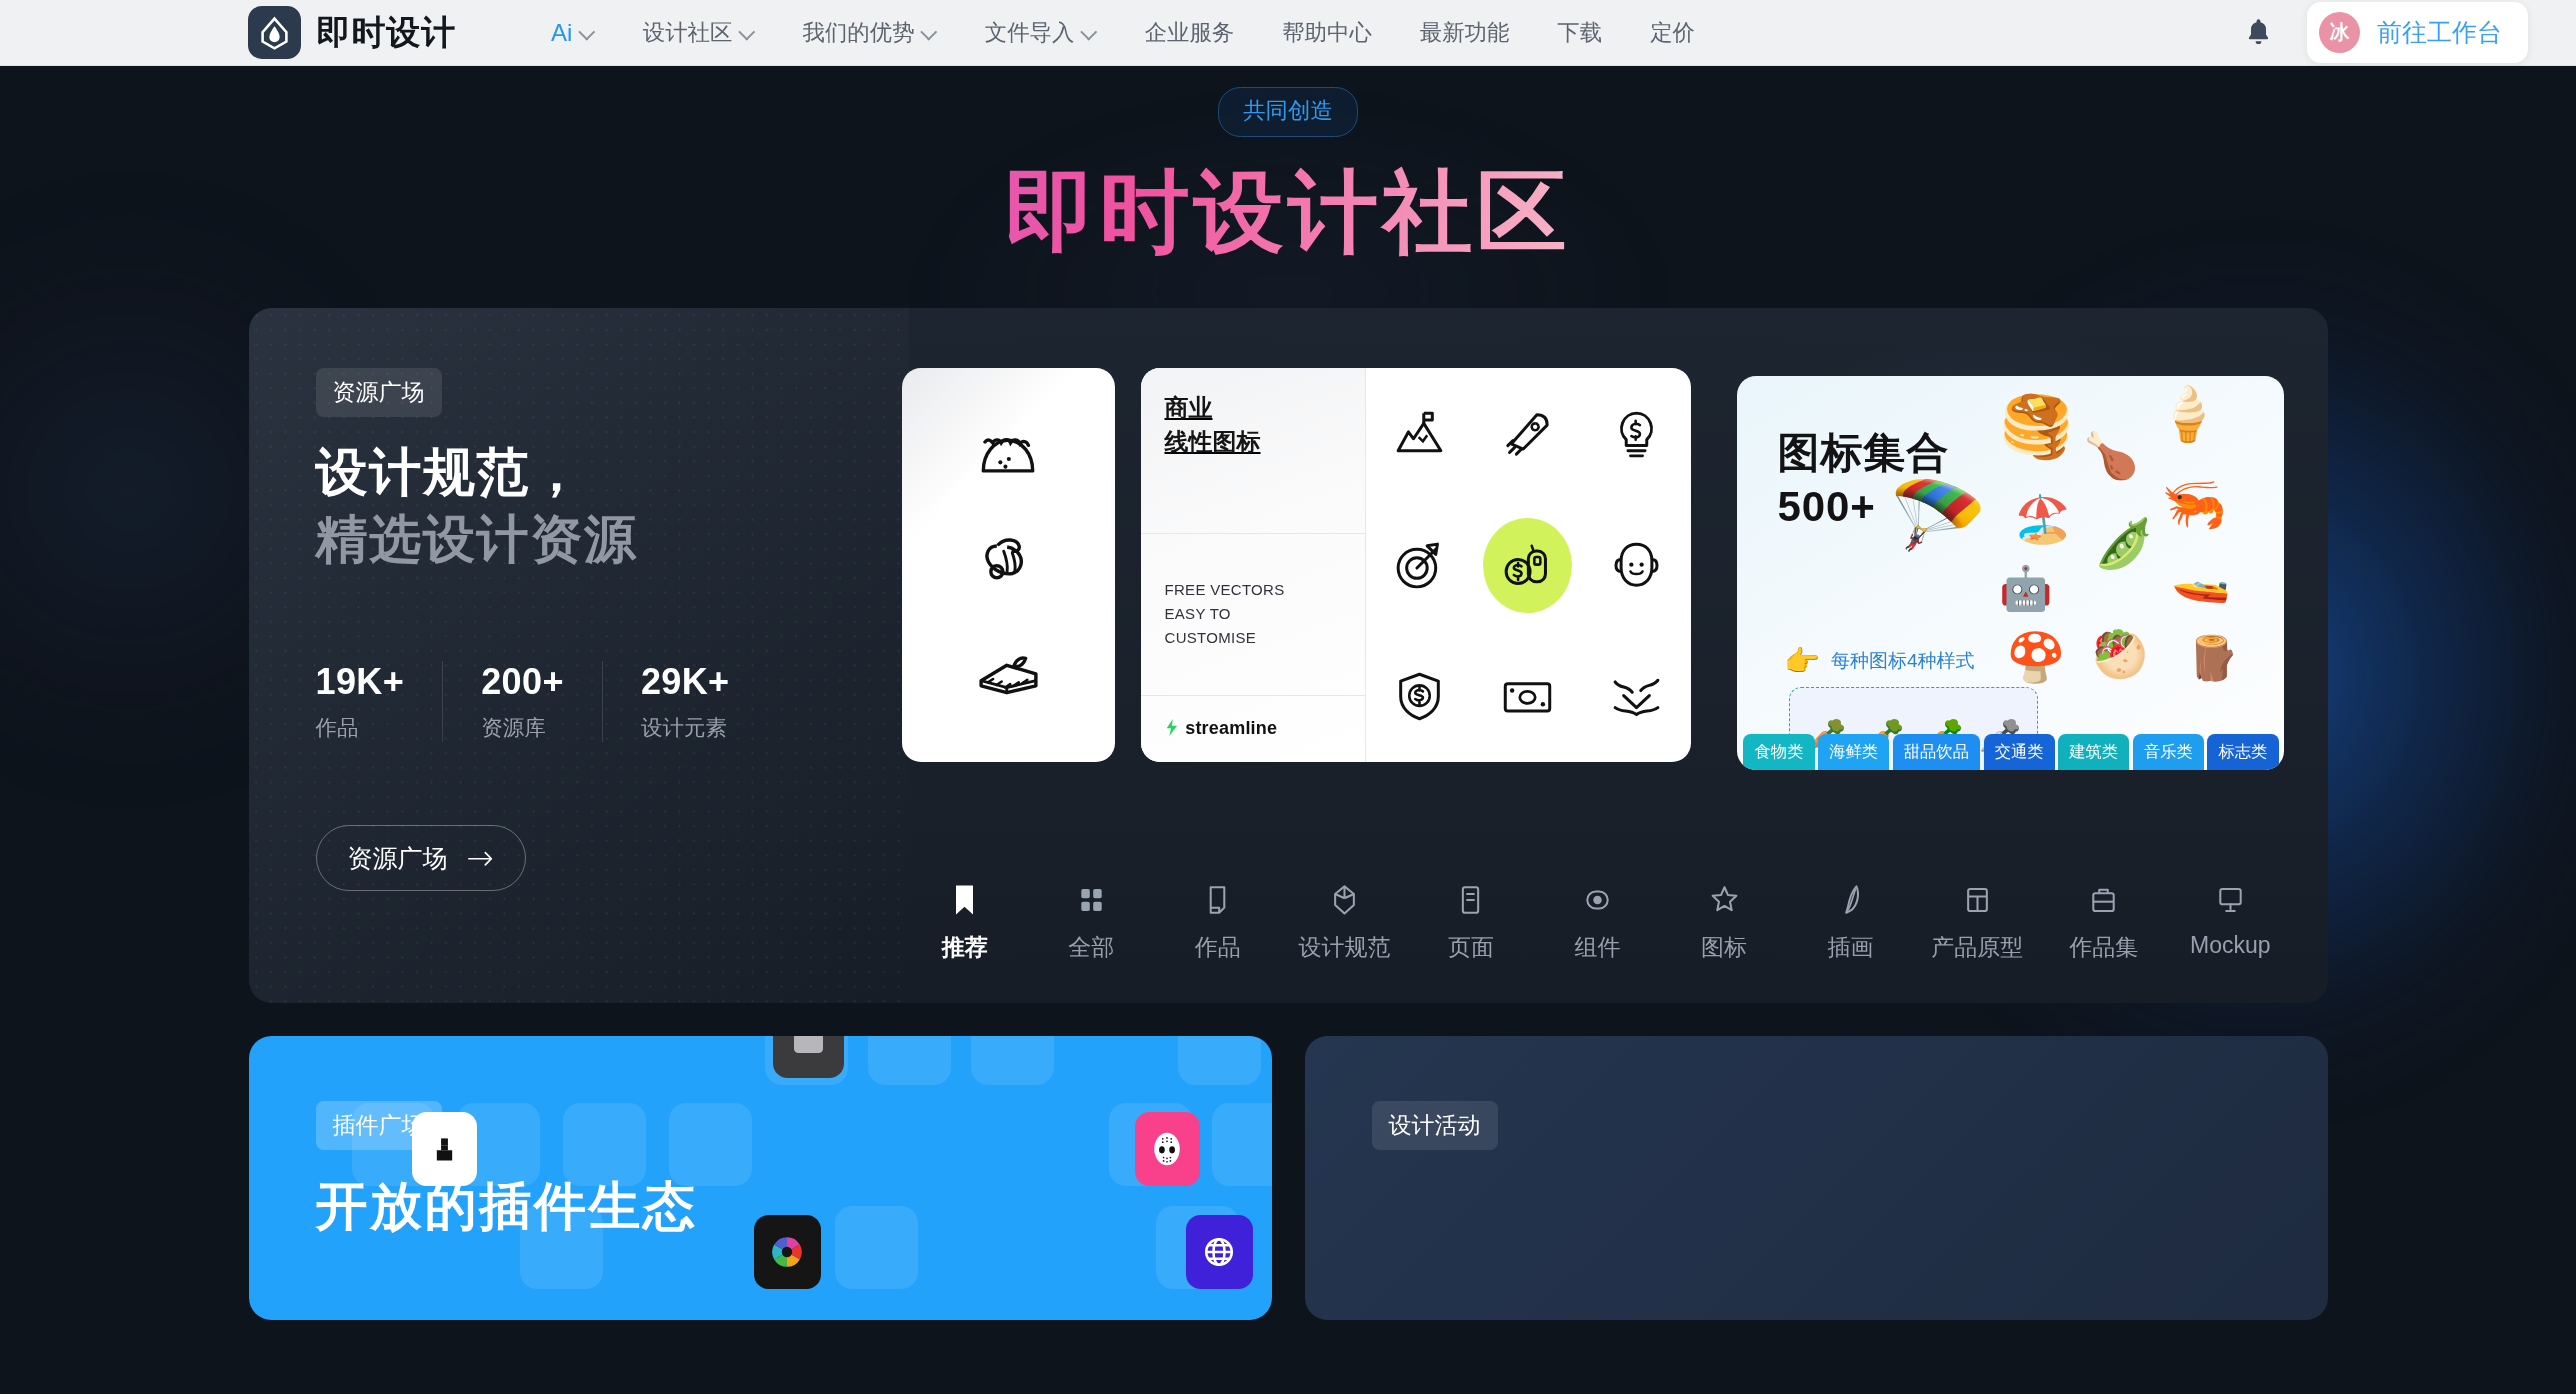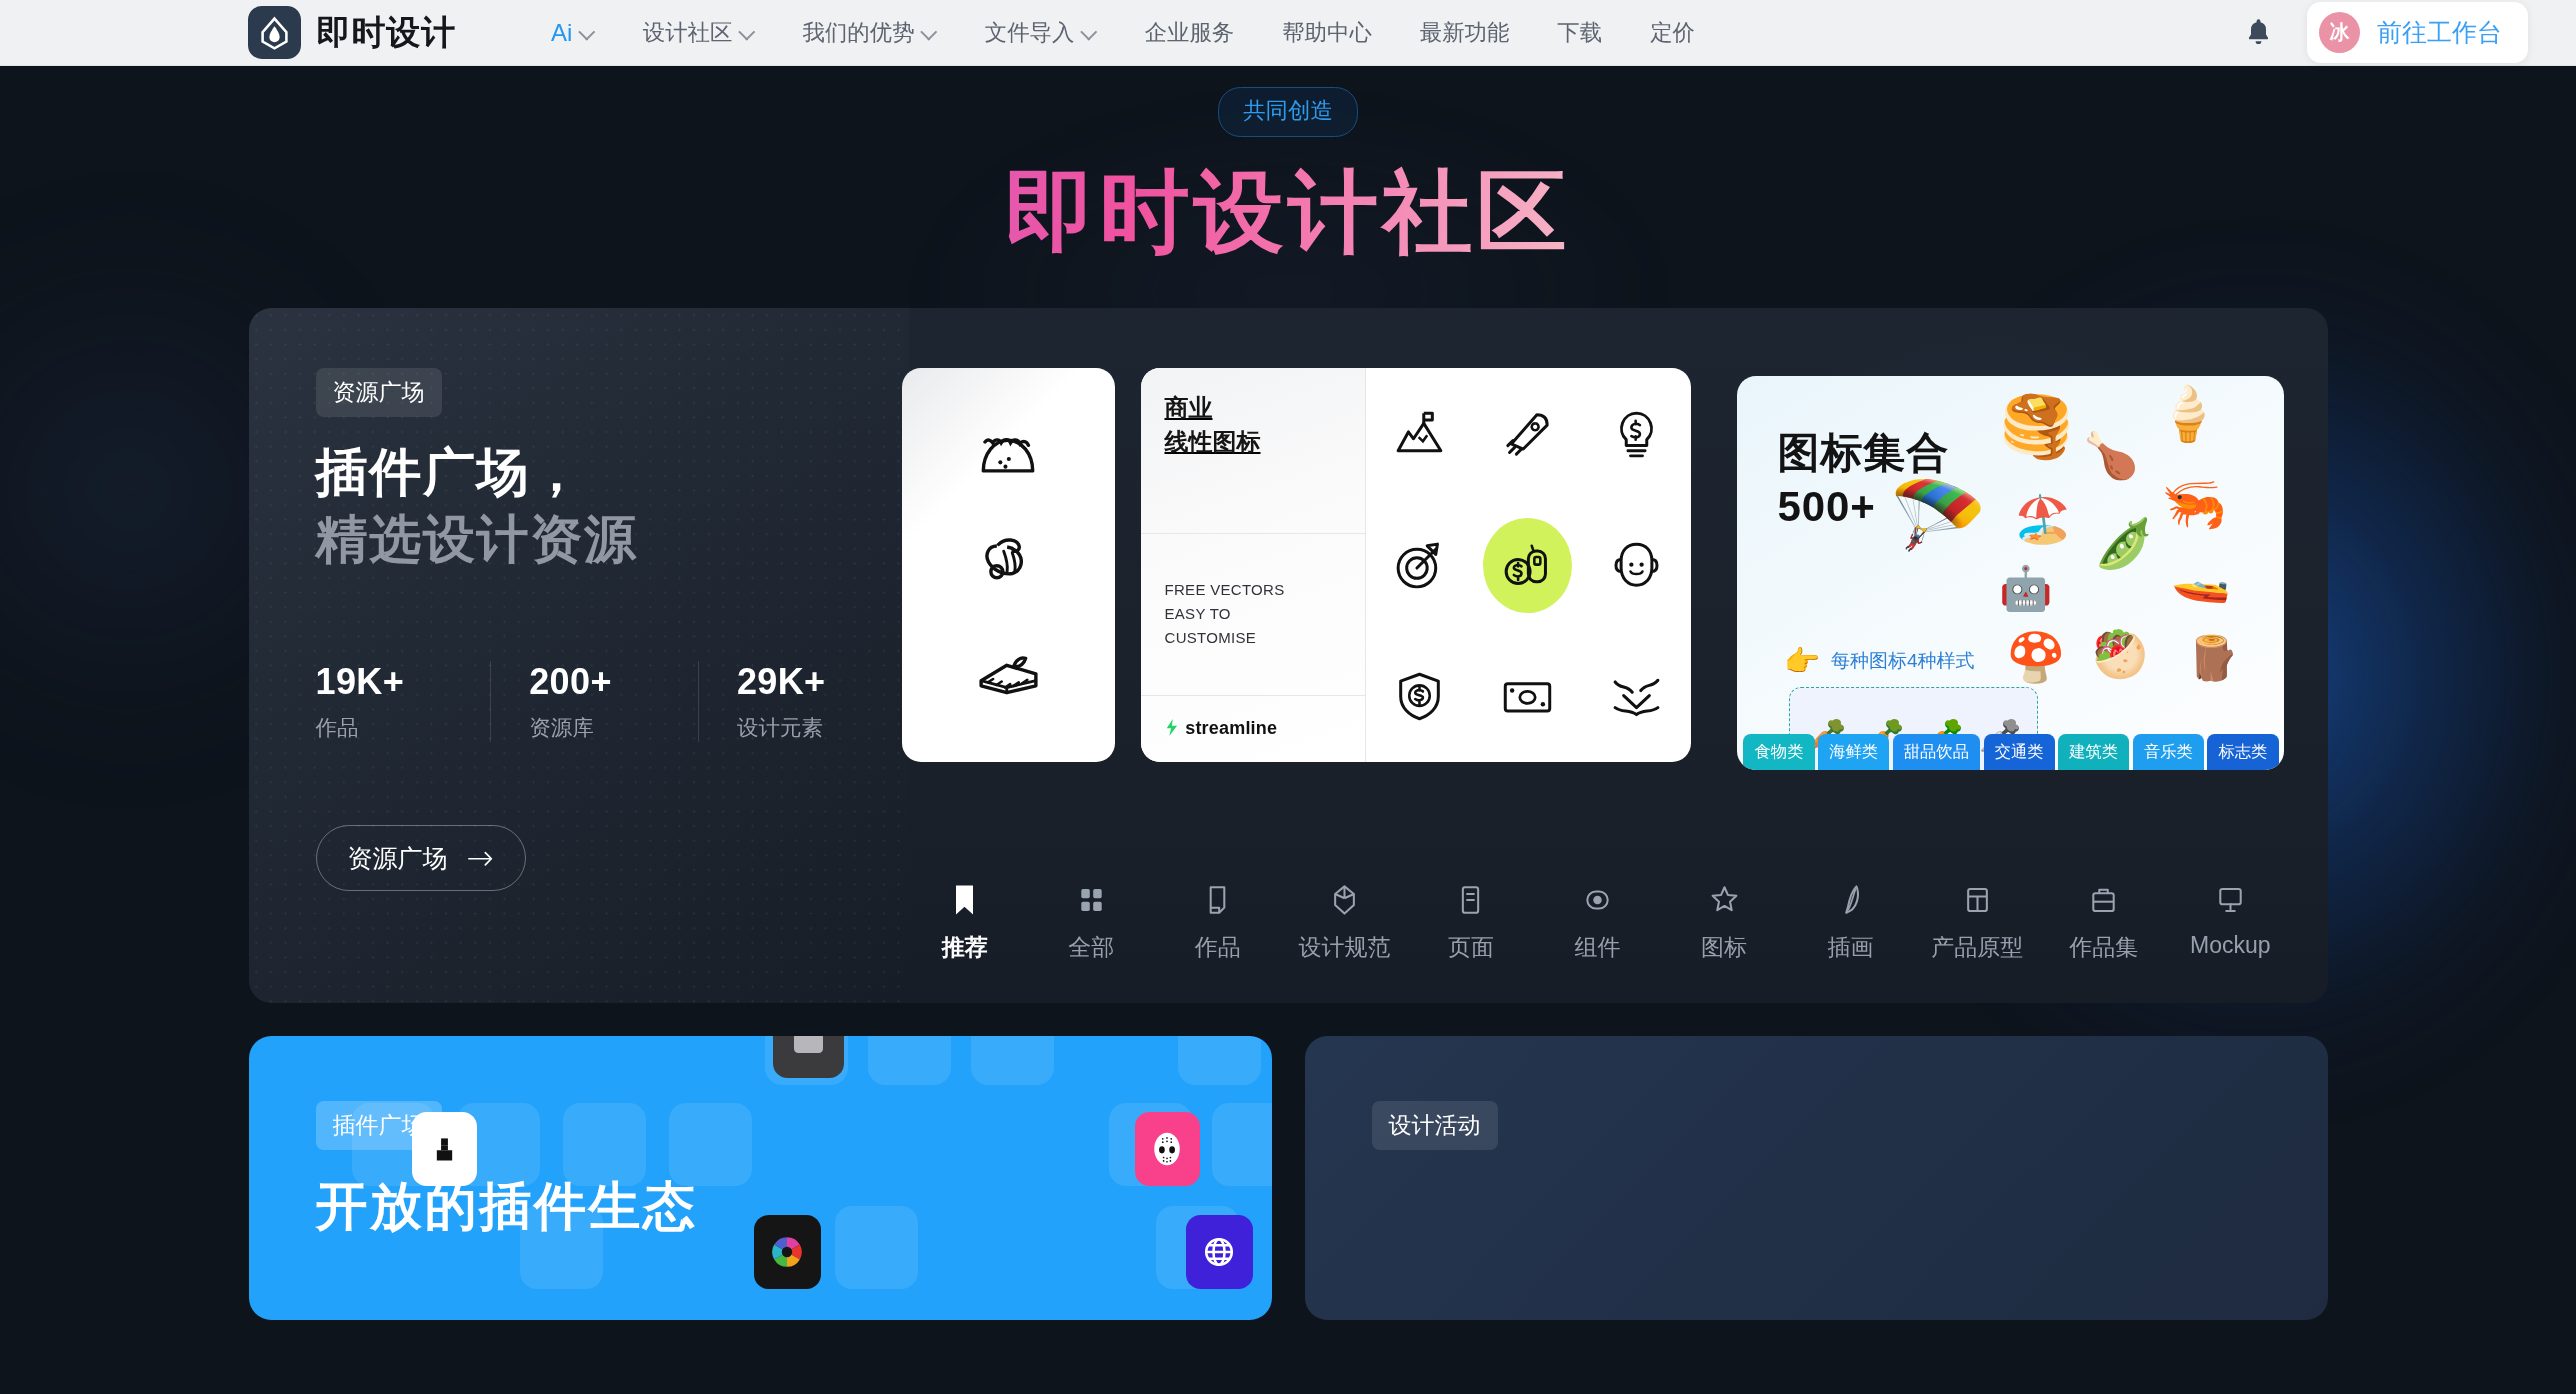--- a/index.html
+++ b/index.html
@@ -148,21 +148,21 @@
     border-radius:7.7px;
     padding:8.6px 17px;
     font-size:23px; color:#ffffff; font-weight:500;
   }
   .promo-h1 {
     margin-top:22.4px;
     font-size:52px; font-weight:700; color:#ffffff; letter-spacing:1.7px;
     line-height:1.28;
   }
   .promo-h1 .dim { color:#9198a4; }
-  .stats { display:flex; margin-top:89px;gap:48px; }
+  .stats { display:flex; margin-top:89px; }
   .stat { padding-right:38px; }
   .stat + .stat { padding-left:38px; border-left:0.9px solid rgba(255,255,255,0.13); }
   .stat-num { font-size:36px; font-weight:700; color:#ffffff; letter-spacing:0.4px; }
   .stat-lab { margin-top:10.3px; font-size:21.5px; color:#9aa1ad; }
   .promo-btn {
     margin-top:83px;
     display:inline-flex; align-items:center; gap:20.6px;
     border:0.9px solid rgba(255,255,255,0.34);
     border-radius:34px;
     padding:15.5px 31px;
@@ -343,21 +343,21 @@
 
   <div id="cards">
 
     <div class="hero-card">
       <div class="hero-card-glow"></div>
 
       <div class="promo">
         <div class="promo-inner">
           <div class="tag">资源广场</div>
           <div class="promo-h1">
-            <div>插件广场，</div>
+            <div>设计规范，</div>
             <div class="dim">精选设计资源</div>
           </div>
           <div class="stats">
             <div class="stat">
               <div class="stat-num">19K+</div>
               <div class="stat-lab">作品</div>
             </div>
             <div class="stat">
               <div class="stat-num">200+</div>
               <div class="stat-lab">资源库</div>

